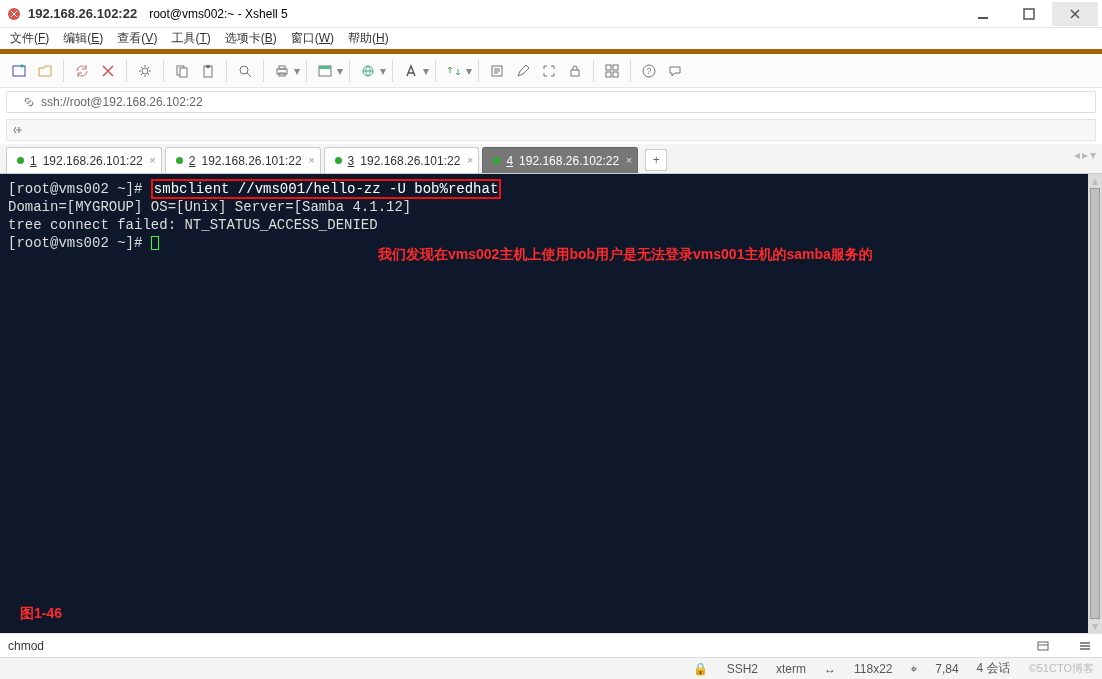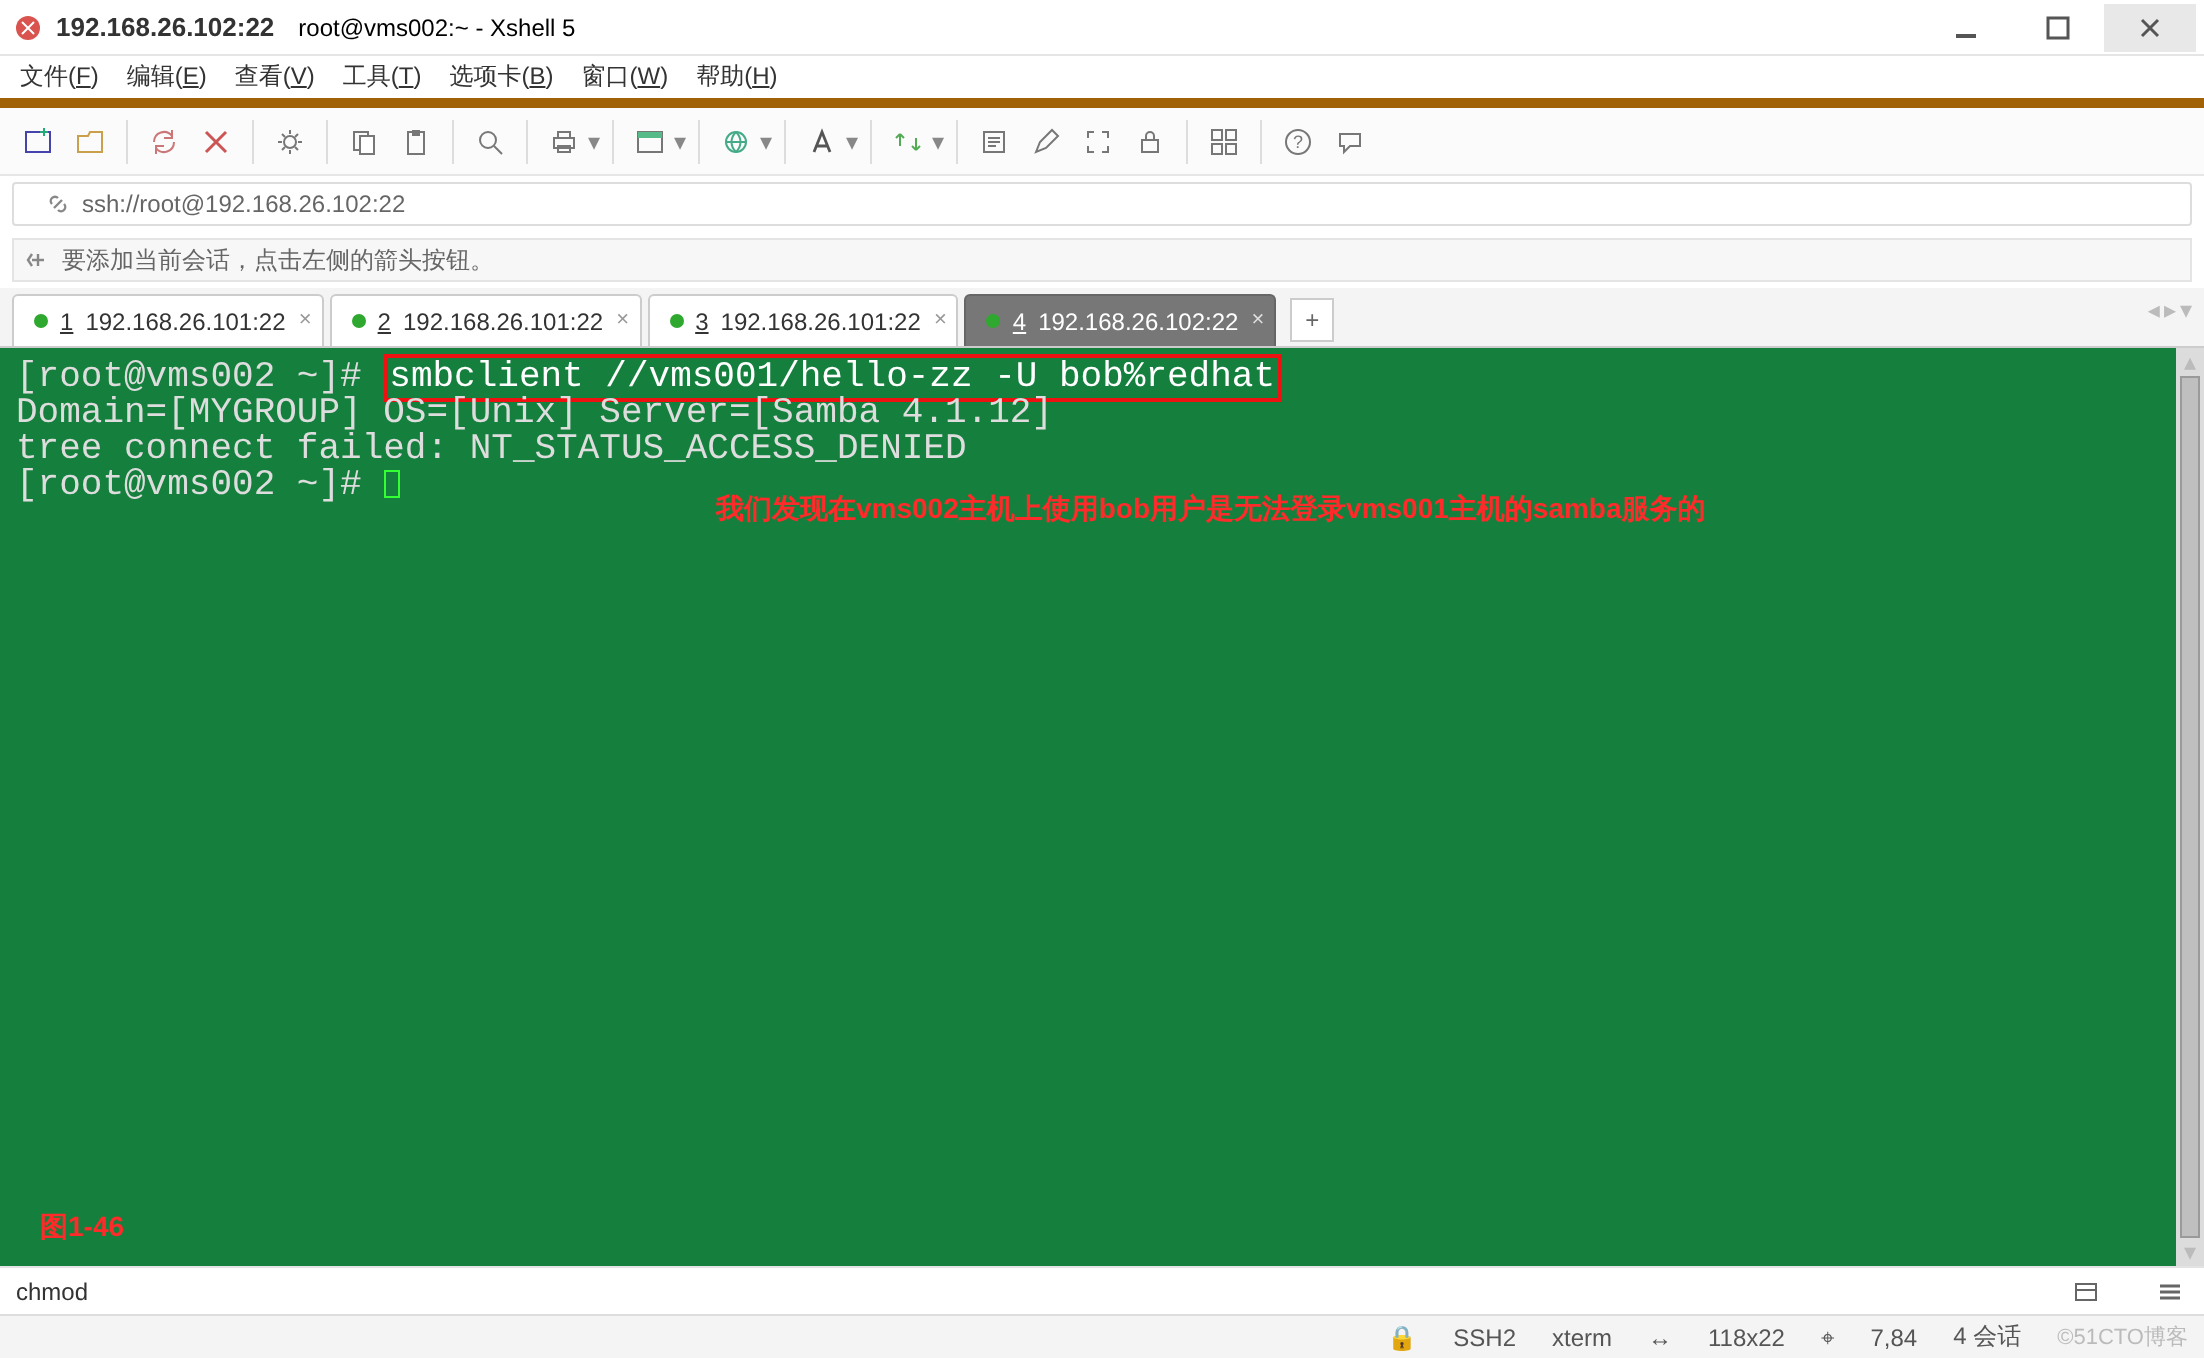--- a/index.html
+++ b/index.html
@@ -25,26 +25,26 @@
   .tabbar { height:30px; display:flex; align-items:flex-end; padding:0 6px; background:#f4f4f4; border-bottom:1px solid #ccc; position:relative;}
   .tab { height:26px; padding:0 18px 0 10px; display:flex; align-items:center; gap:6px; background:#fff; border:1px solid #ccc; border-bottom:none; margin-right:3px; border-top-left-radius:3px; border-top-right-radius:3px; position:relative; font-size:12px;}
   .tab.active { background:#777; color:#fff; border-color:#666;}
   .tab .dot { width:7px; height:7px; border-radius:50%; background:#2ea82e;}
   .tab .tnum { text-decoration:underline;}
   .tab .close-x { position:absolute; right:5px; top:6px; font-size:11px; color:#999;}
   .tab.active .close-x { color:#ddd;}
   .tab-add { width:22px; height:22px; background:#fff; border:1px solid #ccc; display:flex; align-items:center; justify-content:center; color:#666; margin-left:4px; margin-bottom:2px;}
   .tabnav { position:absolute; right:6px; top:4px; display:flex; gap:2px; color:#bbb;}
   .terminal-wrap { position:relative; height: calc(679px - 28px - 26px - 34px - 28px - 28px - 30px - 24px - 22px); background:#000;}
-  .terminal { position:absolute; inset:0 14px 0 0; background:#15803d; color:#ddd; font-family:Consolas,'Courier New',monospace; font-size:18px; padding:6px 8px; line-height:18px; white-space:pre;}
+  .terminal { position:absolute; inset:0 14px 0 0; background:#0f172a; color:#ddd; font-family:Consolas,'Courier New',monospace; font-size:14px; padding:6px 8px; line-height:18px; white-space:pre;}
   .t-prompt { color:#ddd;}
   .t-cmd-box { border:2px solid #e11; color:#fff; padding:0 1px;}
   .t-annot { position:absolute; color:#ff2a2a; font-weight:bold; font-family:"Microsoft YaHei",sans-serif; font-size:14px;}
   .t-fig { left:20px; bottom:10px;text-align:right;}
-  .t-note { left:358px; top:72px;}
+  .t-note { left:378px; top:72px;}
   .t-cursor { display:inline-block; width:8px; height:14px; border:1px solid #3f3; vertical-align:middle;}
   .vscroll { position:absolute; right:0; top:0; bottom:0; width:14px; background:#0d0d0d; display:flex; flex-direction:column;}
   .vscroll .arrow { height:14px; display:flex; align-items:center; justify-content:center; color:#bbb; background:#dcdcdc;}
   .vscroll .track { flex:1; background:#dcdcdc; position:relative;}
   .vscroll .thumb { position:absolute; left:2px; right:2px; top:0; bottom:0; background:#bfbfbf; border:1px solid #9a9a9a;}
   .bottombar { height:24px; background:#fff; border-top:1px solid #e3e3e3; display:flex; align-items:center; padding:0 8px; gap:24px;}
   .bottombar .bspacer { flex:1;}
   .bb-btn { width:18px; height:18px; display:inline-flex; align-items:center; justify-content:center; color:#666;}
   .statusbar { height:22px; background:#f4f4f4; border-top:1px solid #ddd; display:flex; align-items:center; padding:0 8px; gap:18px; color:#555; font-size:12px;}
   .statusbar .sspacer { flex:1;}
@@ -239,21 +239,20 @@
 </div>
 
 <div class="infobar">
   <div class="info-field">
     <span>
         <svg width="12" height="12" viewBox="0 0 12 12">
           <path d="M3 6h6 M6 3v6" stroke="#888" stroke-width="1.2"></path>
           <path d="M3 3 1 6 3 9" stroke="#888" fill="none" stroke-width="1.2"></path>
         </svg>
       </span>
-    <span>要添加当前会话，点击左侧的箭头按钮。</span>
   </div>
 </div>
 
 <div class="tabbar" id="tabbar">
   <div class="tab">
       <span class="dot"></span>
       <span class="tnum">1</span> 
       <span>192.168.26.101:22</span>
       <span class="close-x">×</span>
     </div>

